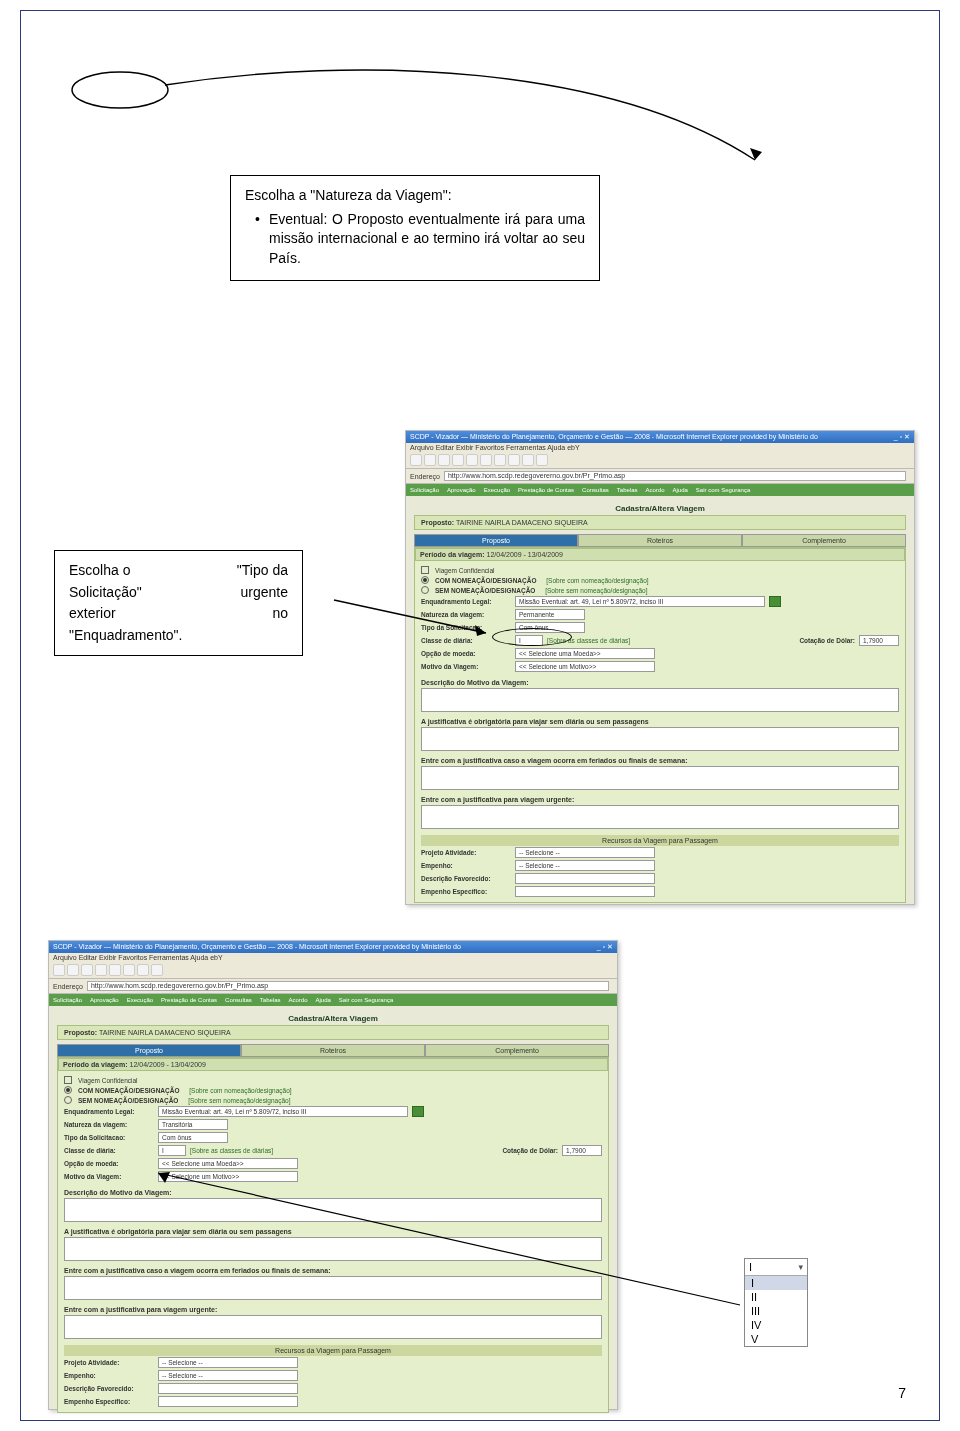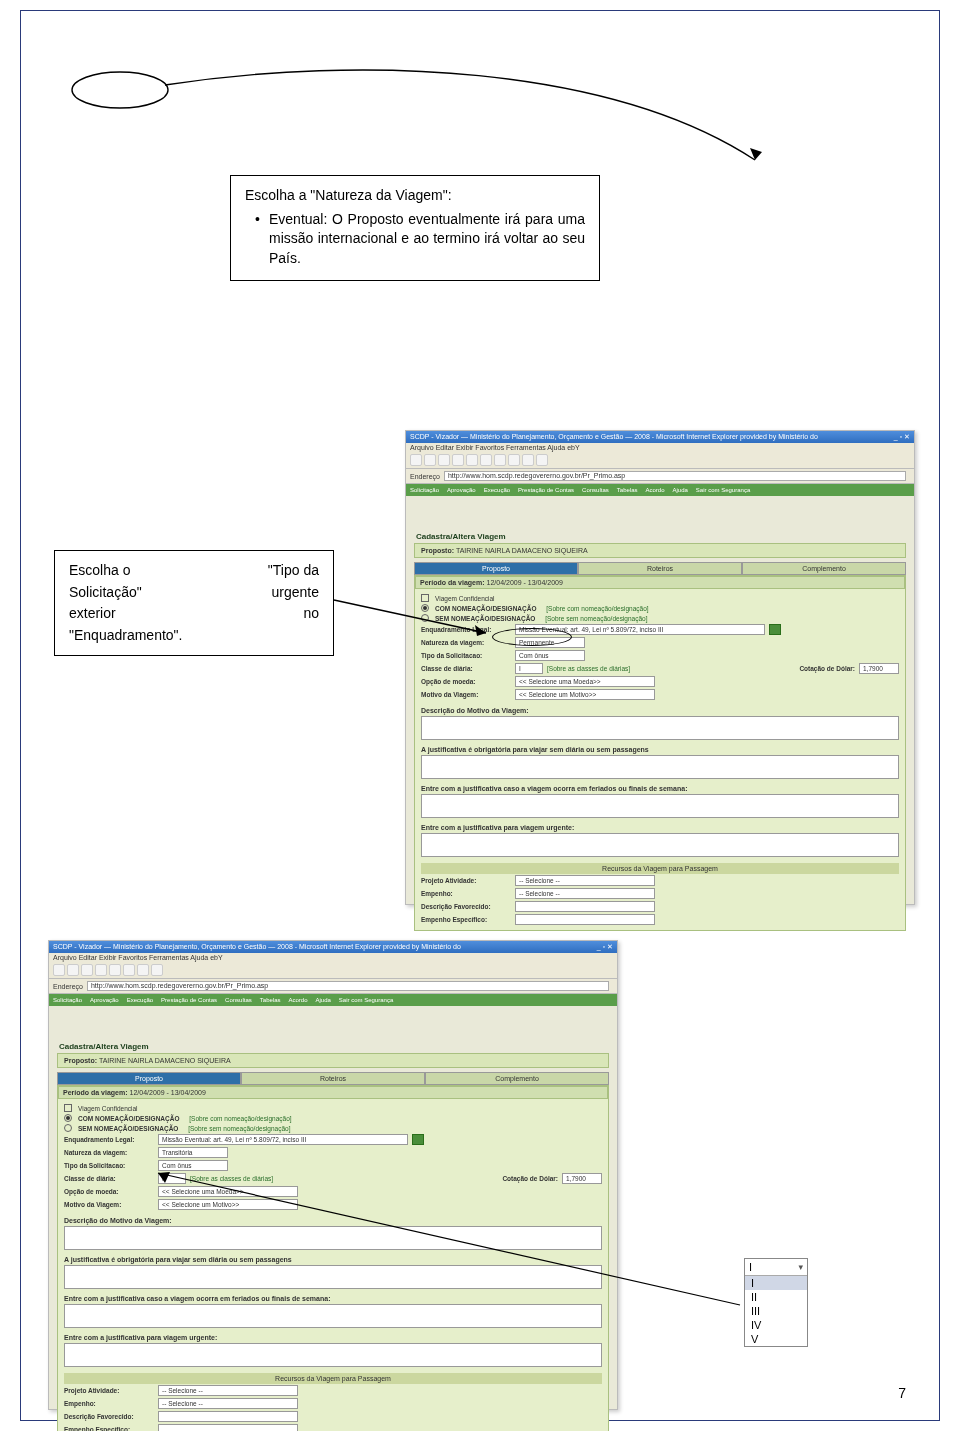--- a/index.html
+++ b/index.html
@@ -34,21 +34,21 @@
     line-height: 1.4;
     color: #000;
   }
   .callout1 { top: 175px; left: 230px; width: 370px; }
   .callout .title { margin-bottom: 4px; }
   .callout ul { list-style: none; padding-left: 10px; }
   .callout li { text-align: justify; margin-bottom: 2px; position: relative; padding-left: 14px; }
   .callout li::before { content: "•"; position: absolute; left: 0; }
 
   
-  .callout2 { top: 550px; left: 54px; width: 280px; }
+  .callout2 { top: 550px; left: 54px; width: 249px; }
   .callout2 .line { display: flex; justify-content: space-between; margin-bottom: 2px; }
 
   
   .arrow2-svg {
     position: absolute;
     top: 560px; left: 330px;
     width: 200px; height: 80px;
     z-index: 6;
   }
 
@@ -108,25 +108,25 @@
     font-size: 6px;
     color: #fff;
     align-items: center;
     padding: 0 4px;
     gap: 8px;
   }
   .shot .content {
     padding: 6px 8px;
   }
   .shot .pageheader {
+    text-align: center;
     font-weight: bold;
     font-size: 8px;
     color: #1a3d1a;
     padding: 2px;
-    margin-top: 28px;
   }
   .shot .proprow {
     background: #d9e6b8;
     border: 1px solid #a9c080;
     padding: 3px 6px;
     font-size: 7px;
     margin-bottom: 4px;
   }
   .shot .tabrow {
     display: flex; gap: 0;

